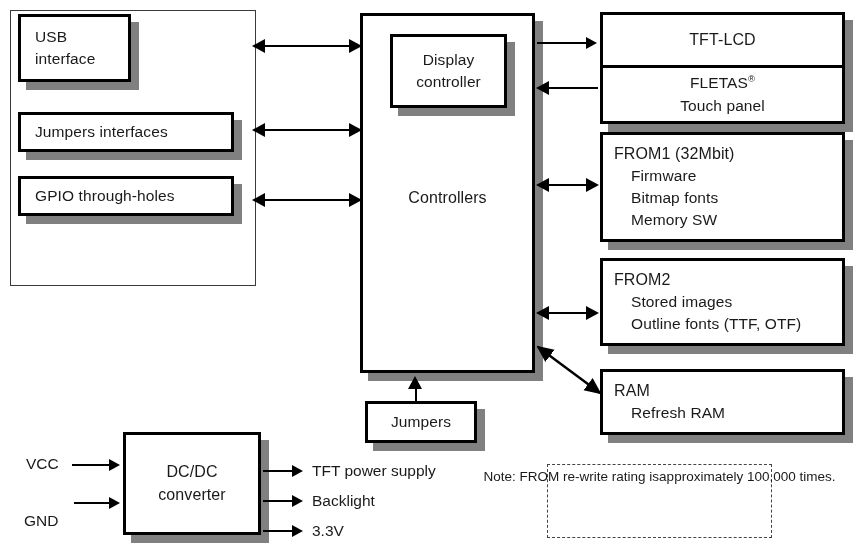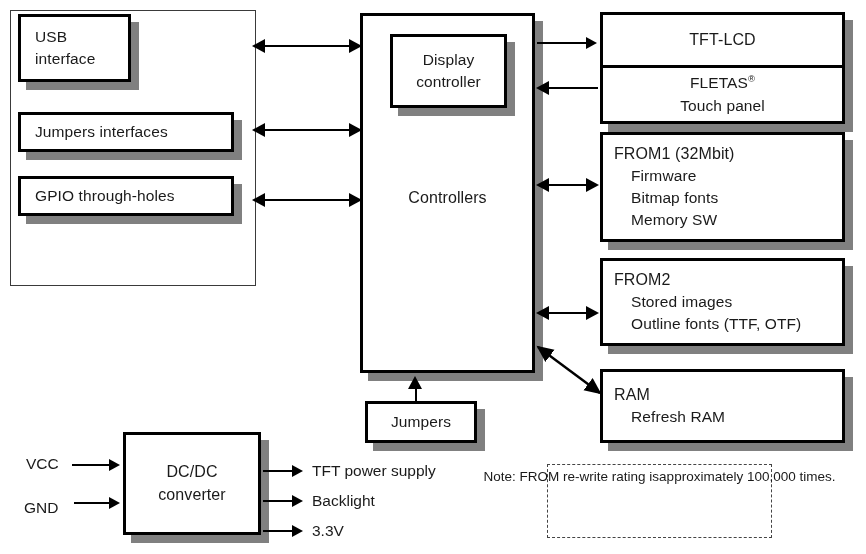--- a/index.html
+++ b/index.html
@@ -202,21 +202,21 @@
     <div class="label indent">Bitmap fonts</div>
     <div class="label indent">Memory SW</div>
   </div>
 
   <div class="box left-text" style="left:600px; top:258px; width:245px; height:88px; padding-left:11px;">
     <div class="label big">FROM2</div>
     <div class="label indent">Stored images</div>
     <div class="label indent">Outline fonts (TTF, OTF)</div>
   </div>
 
-  <div class="box left-text" style="left:600px; top:369px; width:245px; height:74px; padding-left:11px;">
+  <div class="box left-text" style="left:600px; top:369px; width:245px; height:66px; padding-left:11px;">
     <div class="label big">RAM</div>
     <div class="label indent">Refresh RAM</div>
   </div>
 
   <div class="arrow-line ah" style="left:264px; top:45px; width:90px;"></div>
   <div class="head left" style="left:252px; top:39px;"></div>
   <div class="head right" style="left:349px; top:39px;"></div>
 
   <div class="arrow-line ah" style="left:264px; top:129px; width:90px;"></div>
   <div class="head left" style="left:252px; top:123px;"></div>
@@ -254,21 +254,21 @@
 
   <div class="box center-text" style="left:123px; top:432px; width:138px; height:103px;">
     <div class="label big">DC/DC</div>
     <div class="label big">converter</div>
   </div>
 
   <div class="text" style="left:26px; top:455px;">VCC</div>
   <div class="arrow-line ah" style="left:72px; top:464px; width:39px;"></div>
   <div class="head small-right" style="left:109px; top:459px;"></div>
 
-  <div class="text" style="left:24px; top:499px;">GND</div>
+  <div class="text" style="left:24px; top:512px;">GND</div>
   <div class="arrow-line ah" style="left:74px; top:502px; width:37px;"></div>
   <div class="head small-right" style="left:109px; top:497px;"></div>
 
   <div class="arrow-line ah" style="left:263px; top:470px; width:31px;"></div>
   <div class="head small-right" style="left:292px; top:465px;"></div>
   <div class="text" style="left:312px; top:462px;">TFT power supply</div>
 
   <div class="arrow-line ah" style="left:263px; top:500px; width:31px;"></div>
   <div class="head small-right" style="left:292px; top:495px;"></div>
   <div class="text" style="left:312px; top:492px;">Backlight</div>

